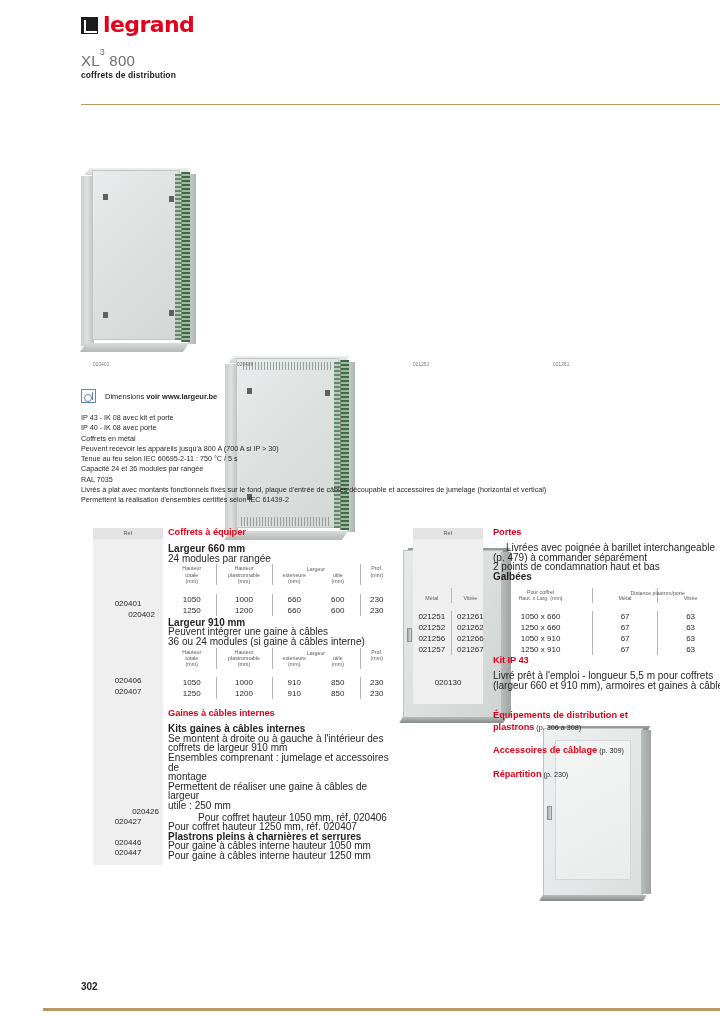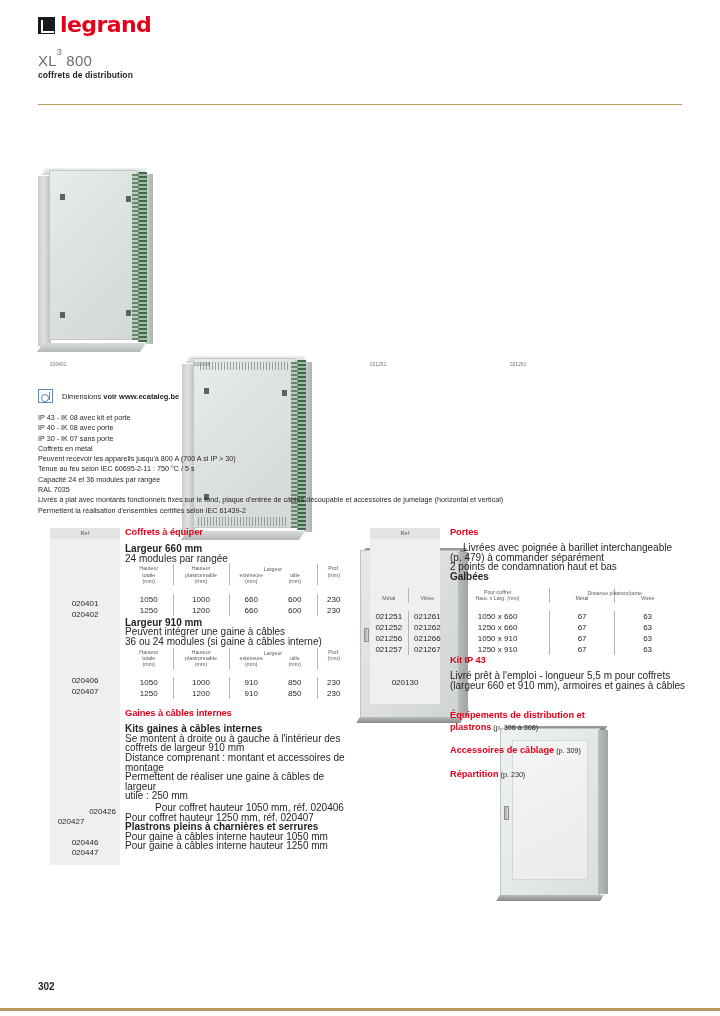--- a/index.html
+++ b/index.html
@@ -5,21 +5,21 @@
   * { box-sizing: border-box; }
   html, body { margin:0; padding:0; }
   body {
     width:720px; height:1016px;
     background:#ffffff;
     font-family:"Liberation Sans", sans-serif;
     color:#231f20;
     position:relative;
     overflow:hidden;
   }
-  .page { position:absolute; inset:0; }
+  .page { position:absolute; inset:0;margin-left:43px; }
 
   
   .logo-block { position:absolute; left:38px; top:14px; display:flex; align-items:center; }
   .logo-mark {
     width:17px; height:17px; background:#1a1a1a; position:relative; margin-right:5px;
   }
   .logo-mark::before{
     content:""; position:absolute; left:3px; top:3px; width:11px; height:11px;
     border-left:2.5px solid #fff; border-bottom:2.5px solid #fff;
   }
@@ -231,28 +231,27 @@
       <div class="edge"></div>
       <div class="handle"></div>
       <div class="edge-bot"></div>
     </div>
     <div class="cap" style="left:472px; top:202px;">021261</div>
   </div>
 
   <div class="dim-row">
     <div class="dim-icon"></div>
     <div class="dim-text">
-      <span>Dimensions </span><b>voir www.ecataleg.be</b>
+      <span>Dimensions </span><b>voir www.largeur.be</b>
     </div>
   </div>
 
   <div class="specs">
     <div>IP 43 - IK 08 avec kit et porte</div>
     <div>IP 40 - IK 08 avec porte</div>
-    <div>IP 30 - IK 07 sans porte</div>
     <div>Coffrets en métal</div>
     <div>Peuvent recevoir les appareils jusqu'à 800 A (700 A si IP &gt; 30)</div>
     <div>Tenue au feu selon IEC 60695-2-11 : 750 °C / 5 s</div>
     <div>Capacité 24 et 36 modules par rangée</div>
     <div>RAL 7035</div>
     <div>Livrés à plat avec montants fonctionnels fixés sur le fond, plaque d'entrée de câbles découpable et accessoires de jumelage (horizontal et vertical)</div>
     <div>Permettent la réalisation d'ensembles certifiés selon IEC 61439-2</div>
   </div>
 
   <div class="refcol" style="left:50px; top:539px; width:70px; height:326px;"></div>
@@ -380,38 +379,38 @@
         </tr>
       </tbody>
         </table>
     </div>
 
     <div style="margin-top:9px;">
       <div class="sec-title">Gaines à câbles internes</div>
       <div class="bodytxt bold" style="margin-top:6px;">Kits gaines à câbles internes</div>
       <div class="bodytxt">Se montent à droite ou à gauche à l'intérieur des</div>
       <div class="bodytxt">coffrets de largeur 910 mm</div>
-      <div class="bodytxt">Distance comprenant : montant et accessoires de</div>
+      <div class="bodytxt">Ensembles comprenant : jumelage et accessoires de</div>
       <div class="bodytxt">montage</div>
       <div class="bodytxt">Permettent de réaliser une gaine à câbles de largeur</div>
       <div class="bodytxt">utile : 250 mm</div>
       <div class="bodytxt" style="margin-top:2px;padding-left:30px;">Pour coffret hauteur 1050 mm, réf. 020406</div>
       <div class="bodytxt">Pour coffret hauteur 1250 mm, réf. 020407</div>
       <div class="bodytxt bold">Plastrons pleins à charnières et serrures</div>
       <div class="bodytxt">Pour gaine à câbles interne hauteur 1050 mm</div>
       <div class="bodytxt">Pour gaine à câbles interne hauteur 1250 mm</div>
     </div>
   </div>
 
   <div class="reflist" style="left:50px; top:598px;">020401</div>
-  <div class="reflist" style="left:50px; top:609px;">020402</div>
+  <div class="reflist" style="left:42px; top:609px;text-align:right;">020402</div>
   <div class="reflist" style="left:50px; top:675px;">020406</div>
   <div class="reflist" style="left:50px; top:686px;">020407</div>
   <div class="reflist" style="left:50px; top:806px;padding-left:35px;">020426</div>
-  <div class="reflist" style="left:36px; top:816px;">020427</div>
+  <div class="reflist" style="left:50px; top:816px;">020427</div>
   <div class="reflist" style="left:50px; top:837px;">020446</div>
   <div class="reflist" style="left:50px; top:847px;">020447</div>
 
   <div class="refcol" style="left:370px; top:539px; width:70px; height:165px;"></div>
   <div class="refbar" style="left:370px; top:528px;">
     <span>Ref</span>
   </div>
 
   <div style="position:absolute; left:450px; top:527px; width:235px;">
     <div class="sec-title">Portes</div>

